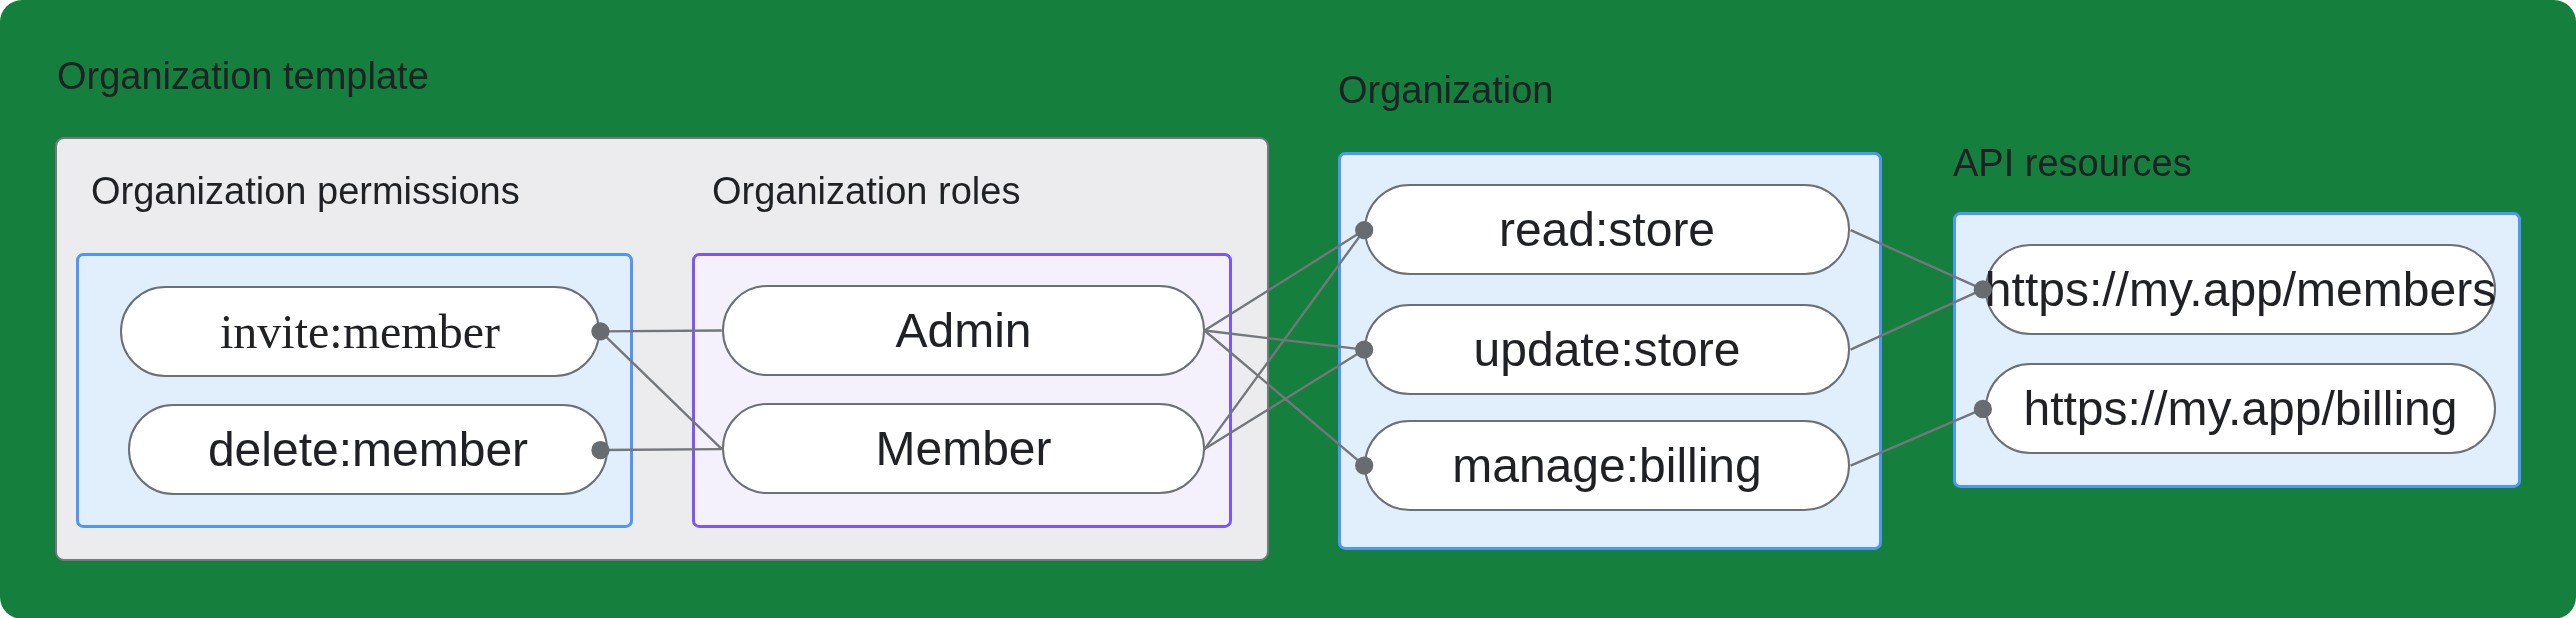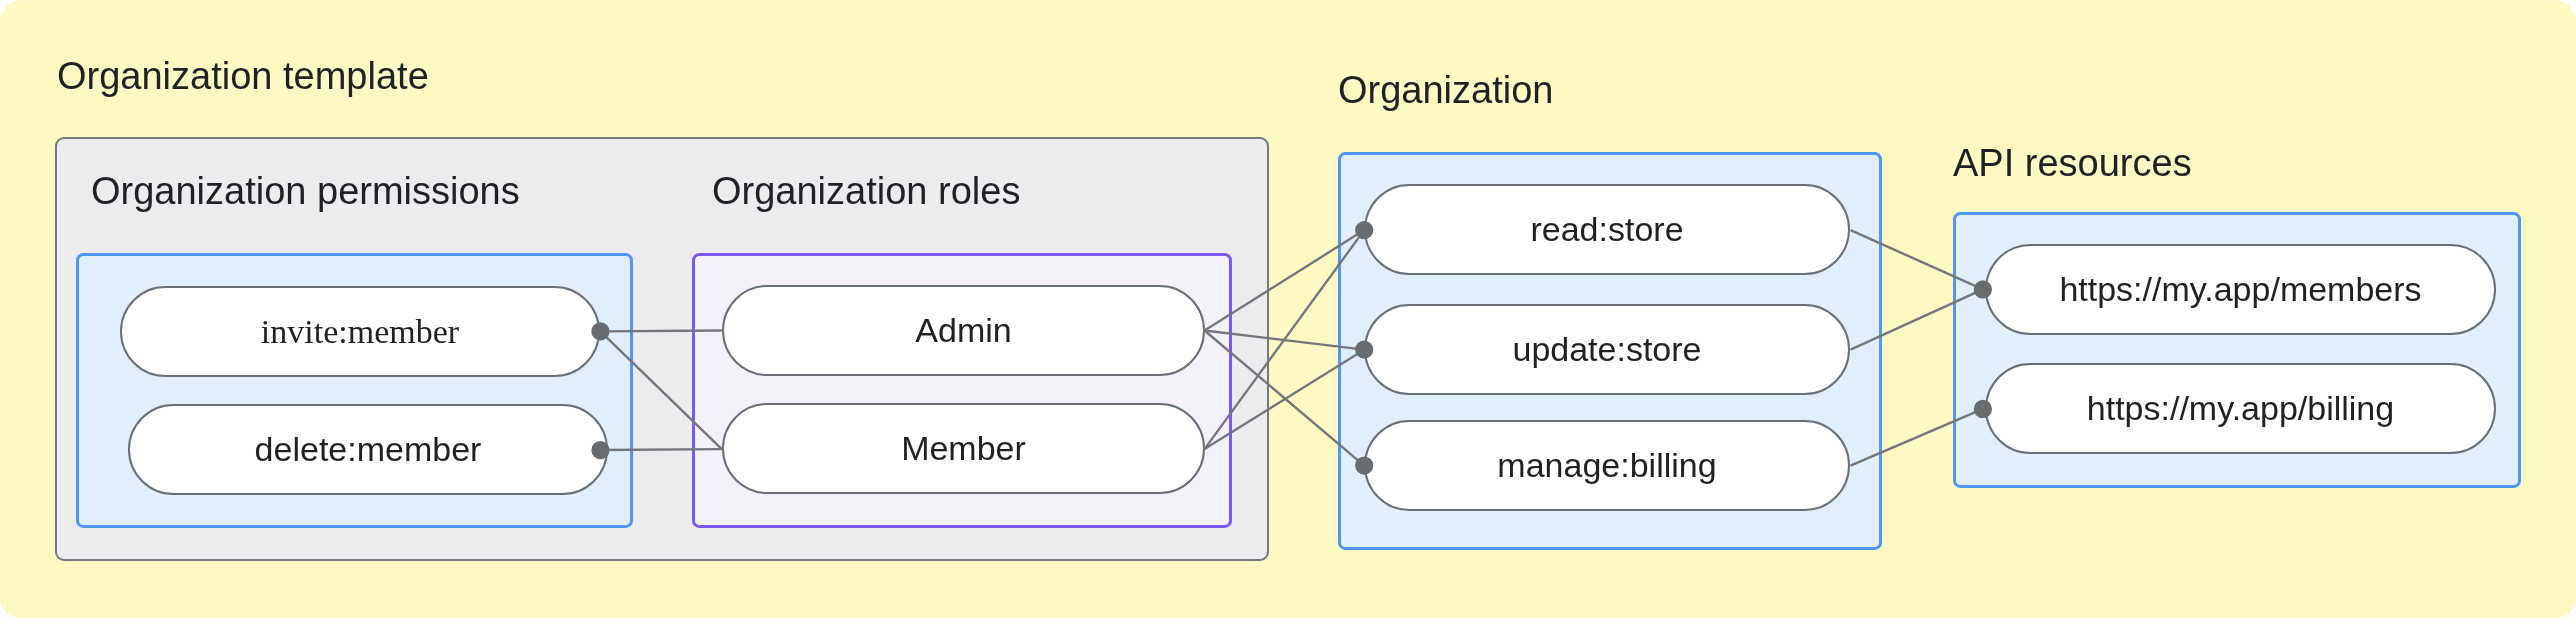--- a/index.html
+++ b/index.html
@@ -5,21 +5,21 @@
   html, body {
     margin: 0;
     padding: 0;
     background: #ffffff;
     font-family: "Liberation Sans", "DejaVu Sans", sans-serif;
   }
   .canvas {
     position: relative;
     width: 2576px;
     height: 619px;
-    background: #fef9c3;
+    background: #15803d;
     border-radius: 22px;
     overflow: hidden;
   }
   .group-box {
     position: absolute;
     box-sizing: border-box;
     border-radius: 9px;
   }
   .box-gray {
     background: #ececee;
@@ -44,21 +44,21 @@
   }
   .pill {
     position: absolute;
     box-sizing: border-box;
     background: #ffffff;
     border: 2.3px solid #6b7076;
     border-radius: 912px;
     display: flex;
     align-items: center;
     justify-content: center;
-    font-size: 34px;
+    font-size: 48px;
     color: #1f2125;
     white-space: nowrap;
   }
   .edges-layer {
     position: absolute;
     left: 0;
     top: 0;
     width: 2576px;
     height: 619px;
     pointer-events: none;

